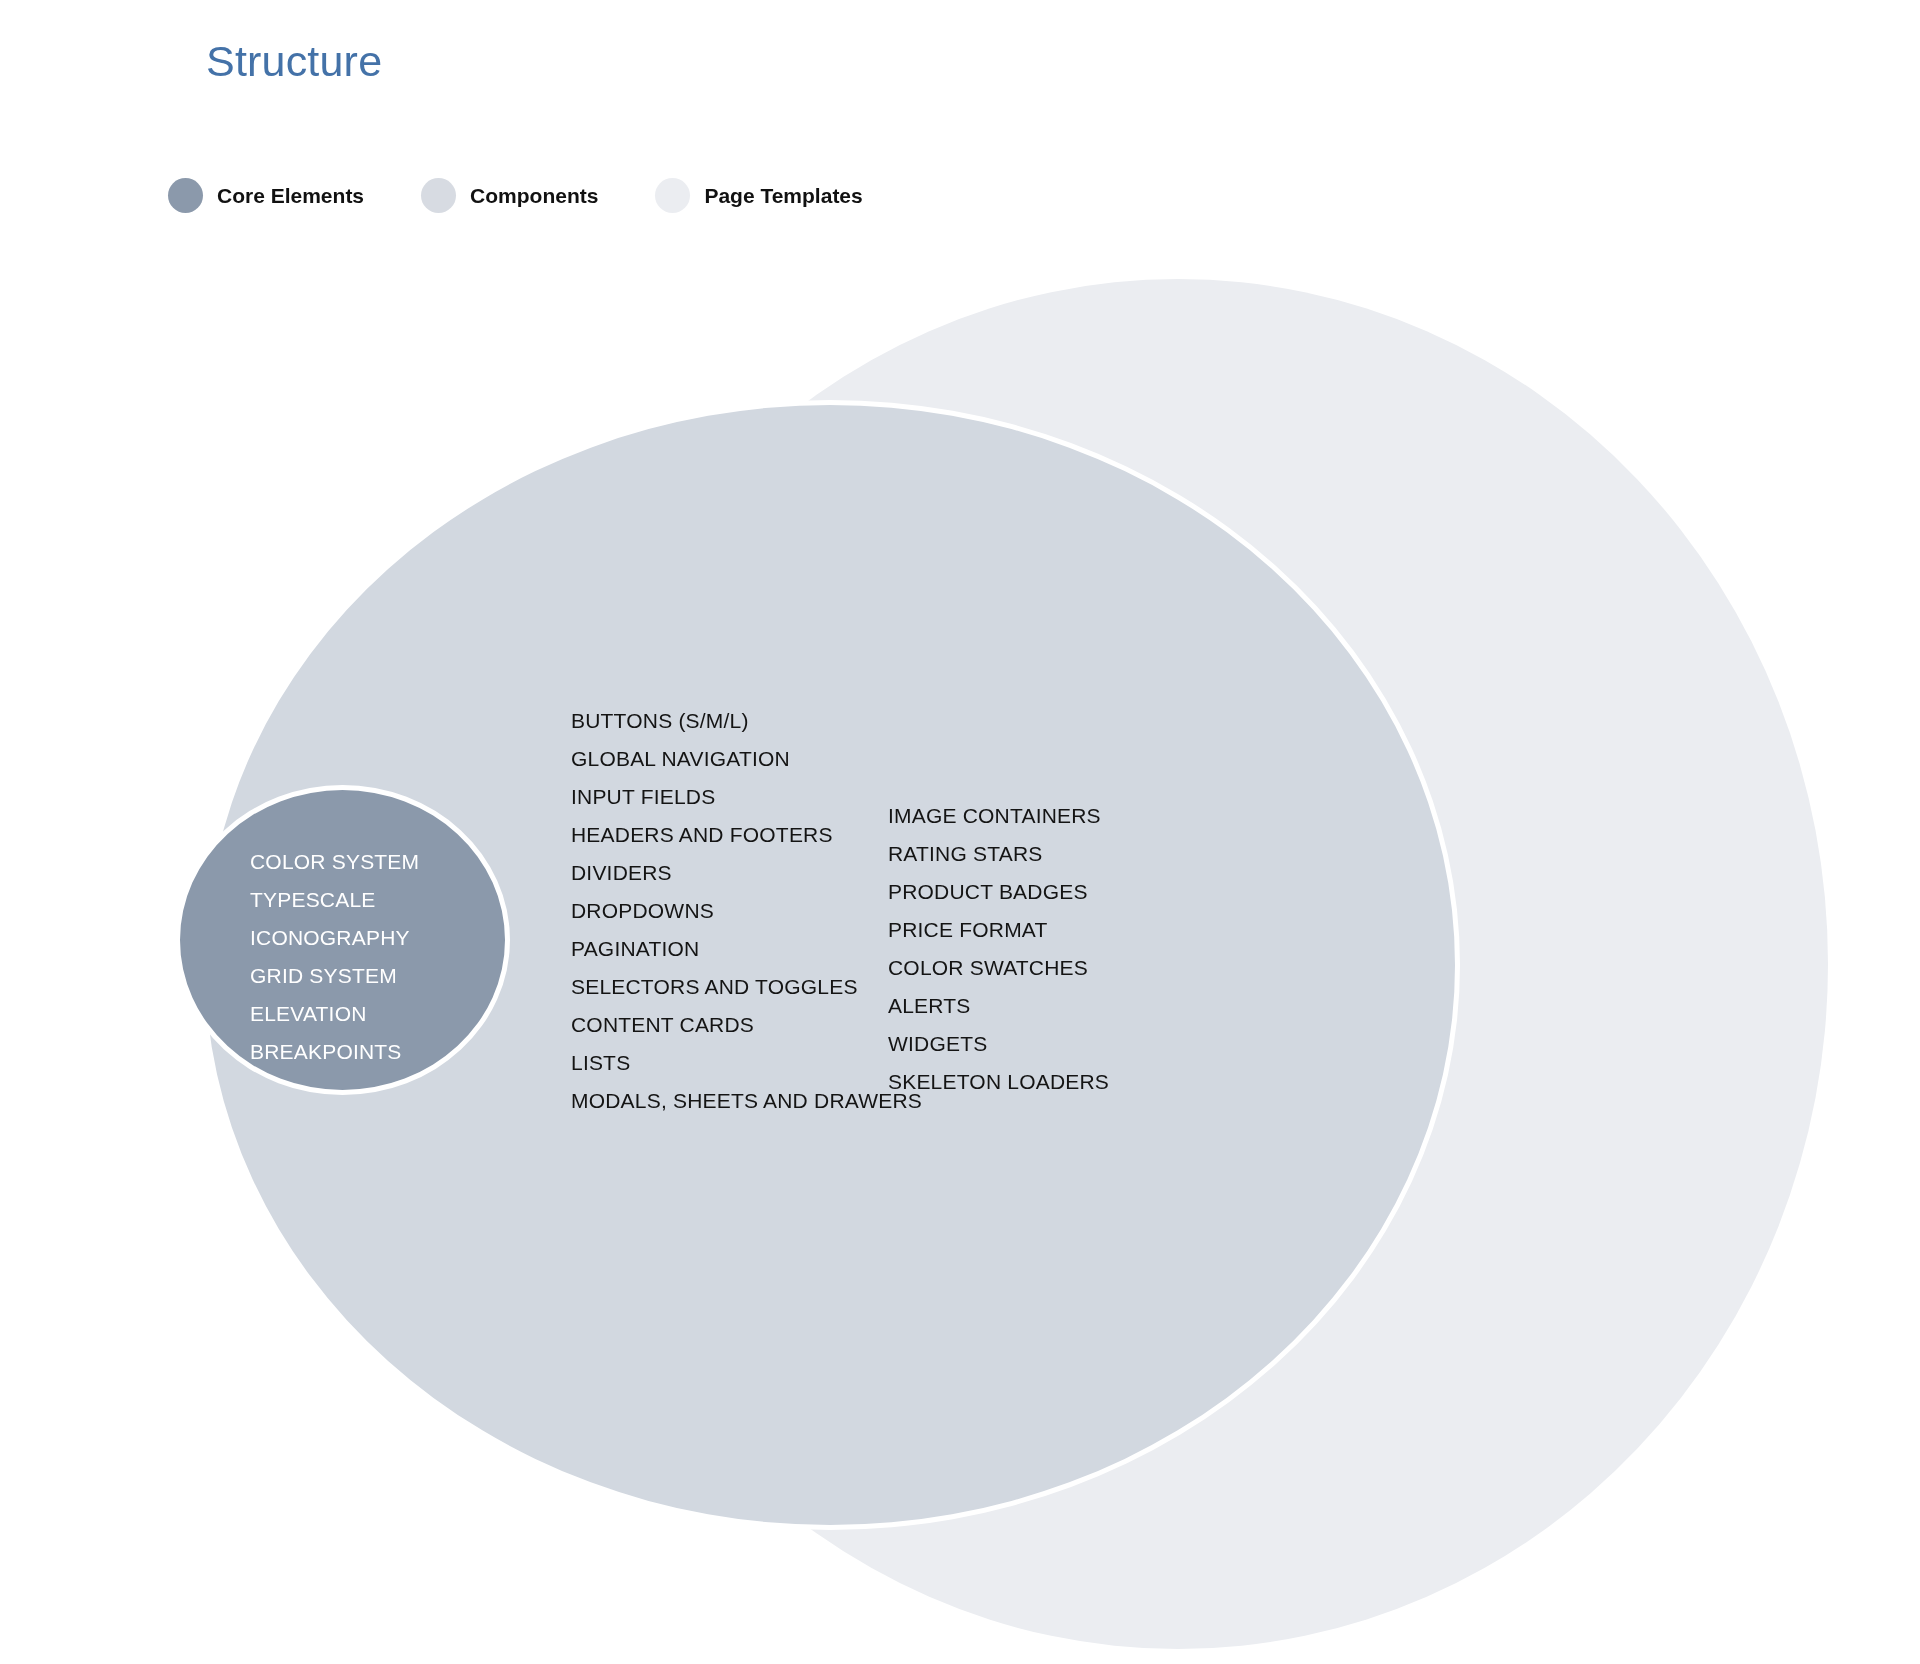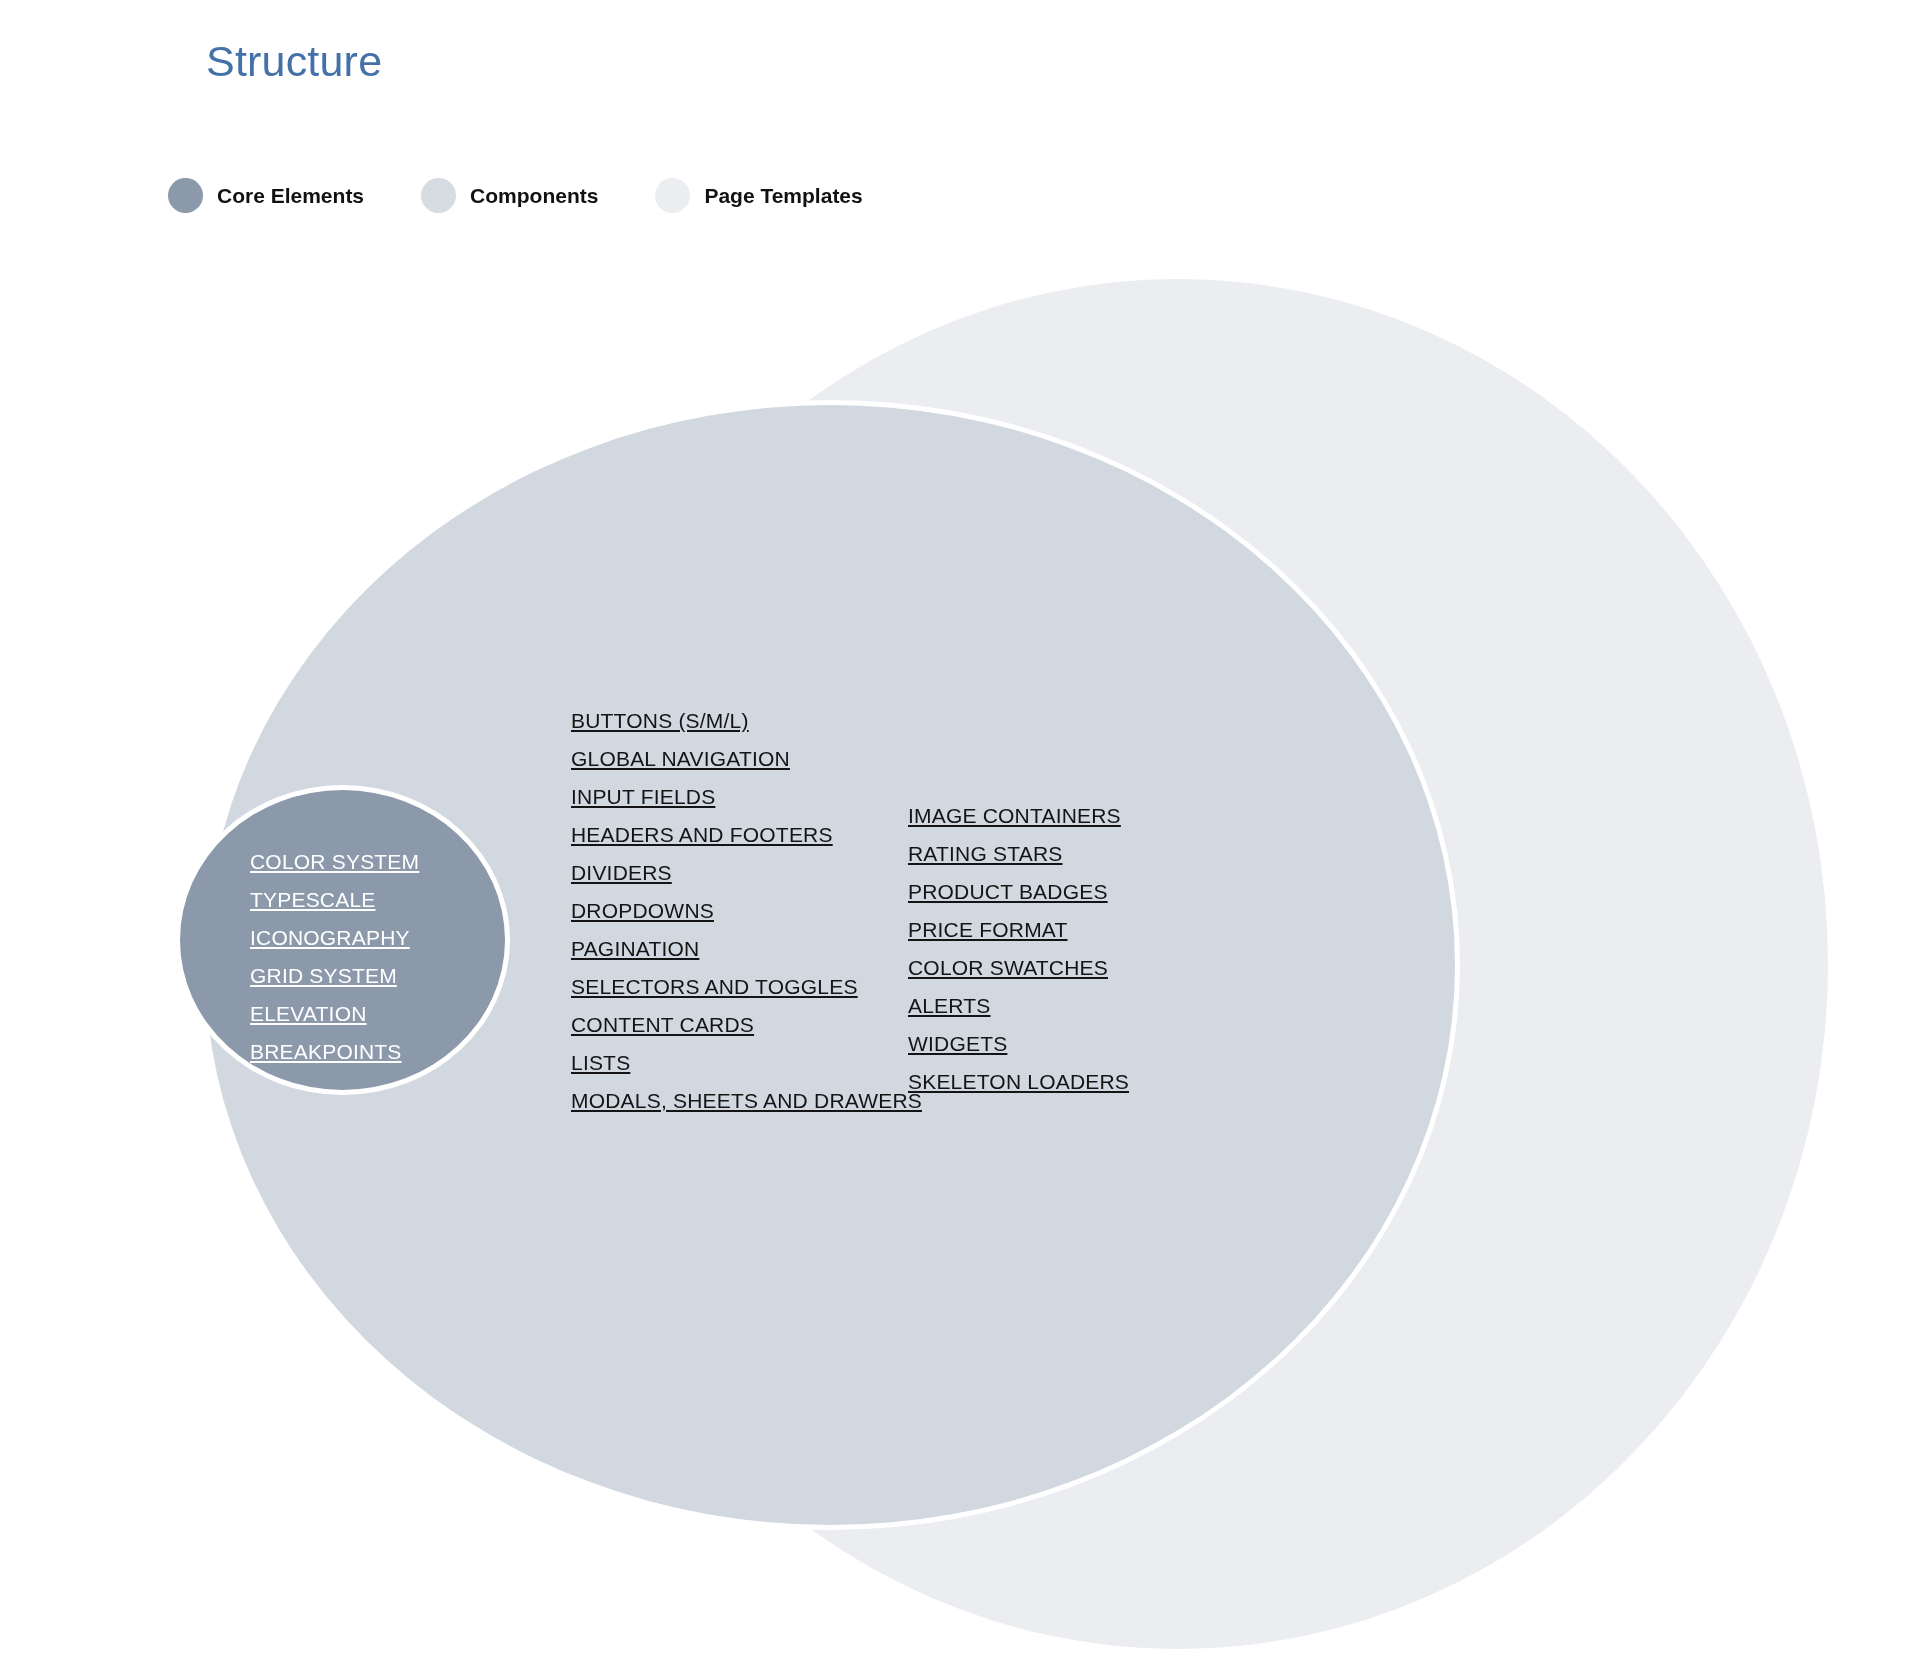--- a/index.html
+++ b/index.html
@@ -102,40 +102,39 @@
     border: 5px solid #ffffff;
     box-sizing: border-box;
   }
 
   
   .item-list {
     position: absolute;
   }
   .item {
     white-space: nowrap;
-    text-decoration: underline;
   }
 
   #core-elements-list {
     left: 250px;
     top: 843px;
   }
   #core-elements-list .item {
     font-size: 21px;
     line-height: 38px;
     color: #ffffff;
     letter-spacing: 0.2px;
   }
 
   #components-list-a {
     left: 571px;
     top: 702px;
   }
   #components-list-b {
-    left: 908px;
+    left: 888px;
     top: 797px;
   }
   #components-list-a .item,
   #components-list-b .item {
     font-size: 21px;
     line-height: 38px;
     color: #141414;
     letter-spacing: 0.2px;
   }
 

